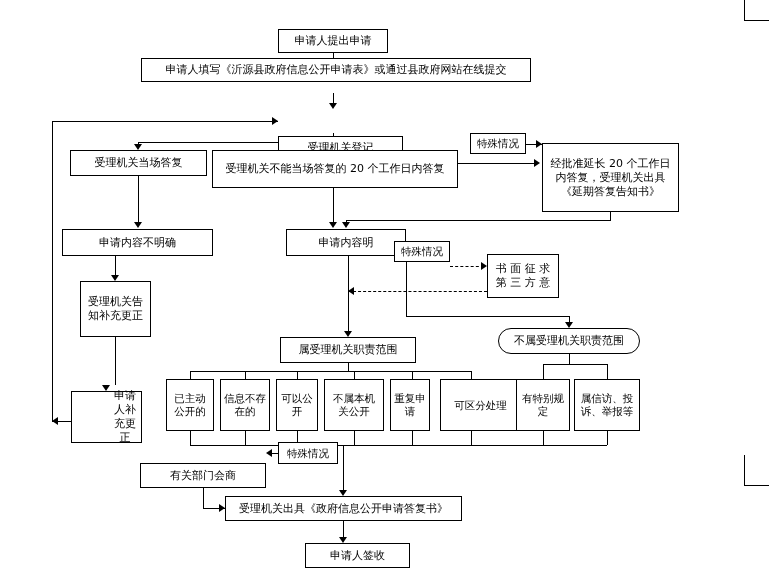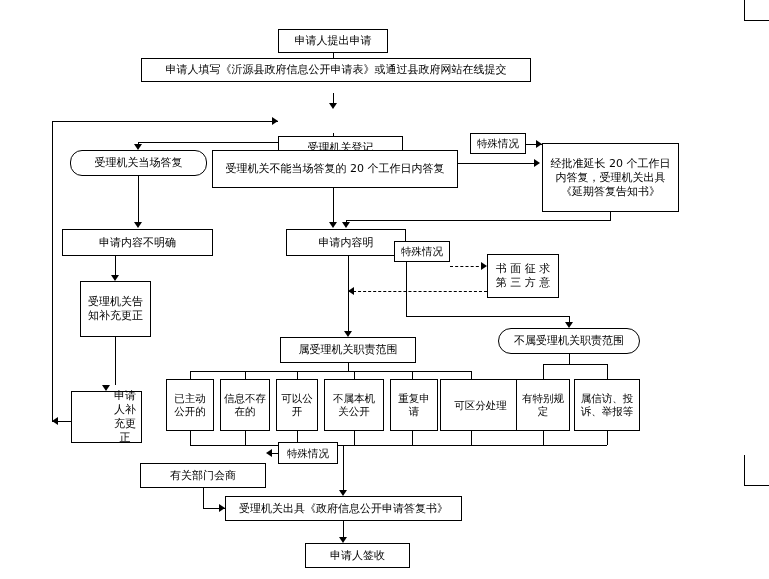--- a/index.html
+++ b/index.html
@@ -63,21 +63,21 @@
   <div class="corner-mark line h" style="left:744px;top:20px;width:25px;"></div>
   <div class="corner-mark line v" style="left:744px;top:455px;height:30px;"></div>
   <div class="corner-mark line h" style="left:744px;top:485px;width:25px;"></div>
 
   <div class="box" style="left:278px;top:29px;width:110px;height:24px;">申请人提出申请</div>
 
   <div class="box" style="left:141px;top:58px;width:390px;height:24px;">申请人填写《沂源县政府信息公开申请表》或通过县政府网站在线提交</div>
 
   <div class="box" style="left:278px;top:109px;width:125px;height:24px;margin-top:27px;">受理机关登记</div>
 
-  <div class="box" style="left:70px;top:150px;width:137px;height:26px;border-radius:12px;">受理机关当场答复</div>
+  <div class="box" style="left:70px;top:150px;width:137px;height:26px;">受理机关当场答复</div>
 
   <div class="box" style="left:212px;top:150px;width:246px;height:38px;">受理机关不能当场答复的 20 个工作日内答复</div>
 
   <div class="box small" style="left:470px;top:133px;width:56px;height:21px;">特殊情况</div>
 
   <div class="box" style="left:542px;top:143px;width:137px;height:69px;">经批准延长 20 个工作日内答复，受理机关出具《延期答复告知书》</div>
 
   <div class="box" style="left:62px;top:229px;width:151px;height:27px;">申请内容不明确</div>
 
   <div class="box" style="left:286px;top:229px;width:120px;height:27px;">申请内容明</div>
@@ -95,21 +95,21 @@
   <div class="box" style="left:71px;top:391px;width:71px;height:52px;padding-left:40px;">申请人补充更正</div>
 
   <div class="box small" style="left:166px;top:379px;width:48px;height:52px;">已主动公开的</div>
 
   <div class="box small" style="left:220px;top:379px;width:50px;height:52px;">信息不存在的</div>
 
   <div class="box small" style="left:276px;top:379px;width:42px;height:52px;">可以公开</div>
 
   <div class="box small" style="left:324px;top:379px;width:60px;height:52px;">不属本机关公开</div>
 
-  <div class="box small" style="left:390px;top:379px;width:48px;height:52px;">重复申请</div>
+  <div class="box small" style="left:390px;top:379px;width:40px;height:52px;">重复申请</div>
 
   <div class="box small" style="left:440px;top:379px;width:81px;height:52px;">可区分处理</div>
 
   <div class="box small" style="left:516px;top:379px;width:54px;height:52px;">有特别规定</div>
 
   <div class="box small" style="left:574px;top:379px;width:66px;height:52px;">属信访、投诉、举报等</div>
 
   <div class="box small" style="left:278px;top:442px;width:60px;height:22px;">特殊情况</div>
 
   <div class="box" style="left:140px;top:463px;width:126px;height:25px;">有关部门会商</div>

